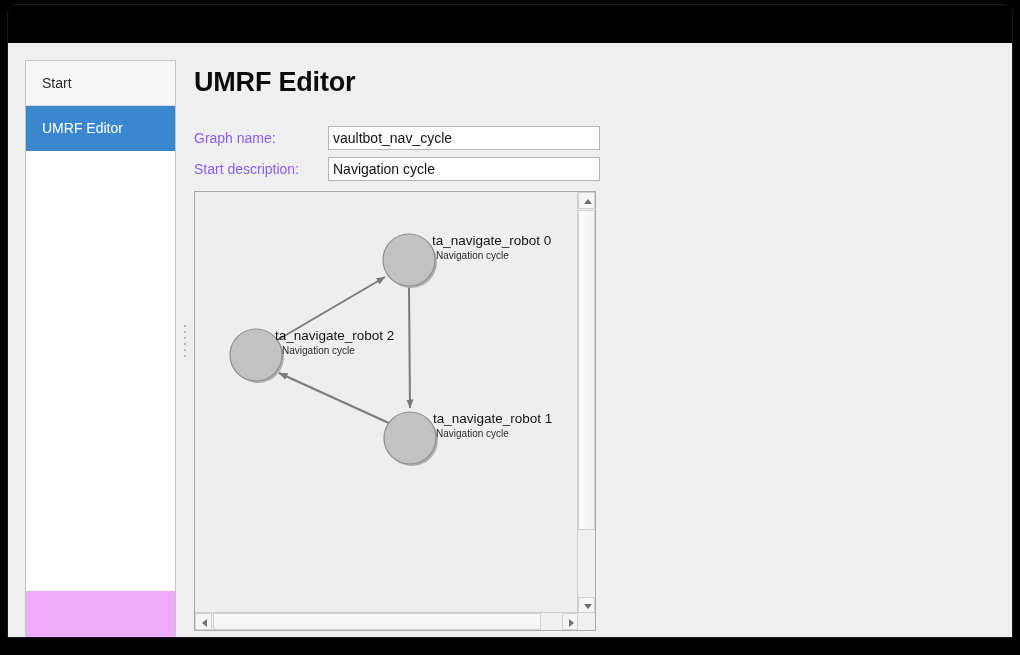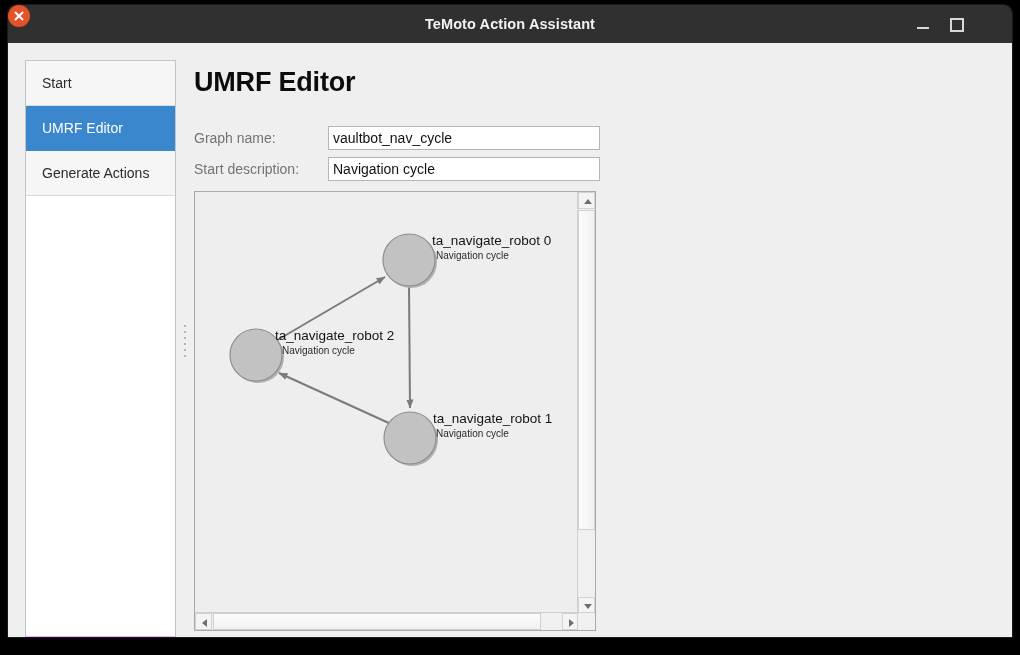--- a/index.html
+++ b/index.html
@@ -183,21 +183,21 @@
   }
   .row-name { top: 66px; }
   .row-desc { top: 97px; }
 
   .form-label {
     position: absolute;
     left: 0;
     top: 0;
     line-height: 24px;
     font-size: 14px;
-    color: #737373;
+    color: #8b5cf6;
     white-space: nowrap;
   }
   .form-input {
     position: absolute;
     left: 134px;
     top: 0;
     width: 272px;
     height: 24px;
     box-sizing: border-box;
     background: #ffffff;
@@ -346,45 +346,29 @@
     border-bottom: 4px solid transparent;
     border-left: 5px solid #6f6f6f;
   }
 </style>
 </head>
 <body>
 
 <div id="screen">
   <div class="window">
 
-    <div class="titlebar">
-      <div class="titlebar-title">TeMoto Action Assistant</div>
-
-      <div class="win-btn win-min">
-        <span class="glyph-min"></span>
-      </div>
-      <div class="win-btn win-max">
-        <span class="glyph-max"></span>
-      </div>
-      <div class="win-close">
-        <span class="glyph-x"></span>
-      </div>
-    </div>
 
     <div class="client">
 
       <div class="sidebar">
         <div class="side-item">
           <span>Start</span>
         </div>
         <div class="side-item selected">
           <span>UMRF Editor</span>
-        </div>
-        <div class="side-item">
-          <span>Generate Actions</span>
         </div>
         <div class="side-filler"></div>
       </div>
 
       <div class="splitter">
         <div class="splitter-grip">
           <i></i>
             <i></i>
             <i></i>
             <i></i>

